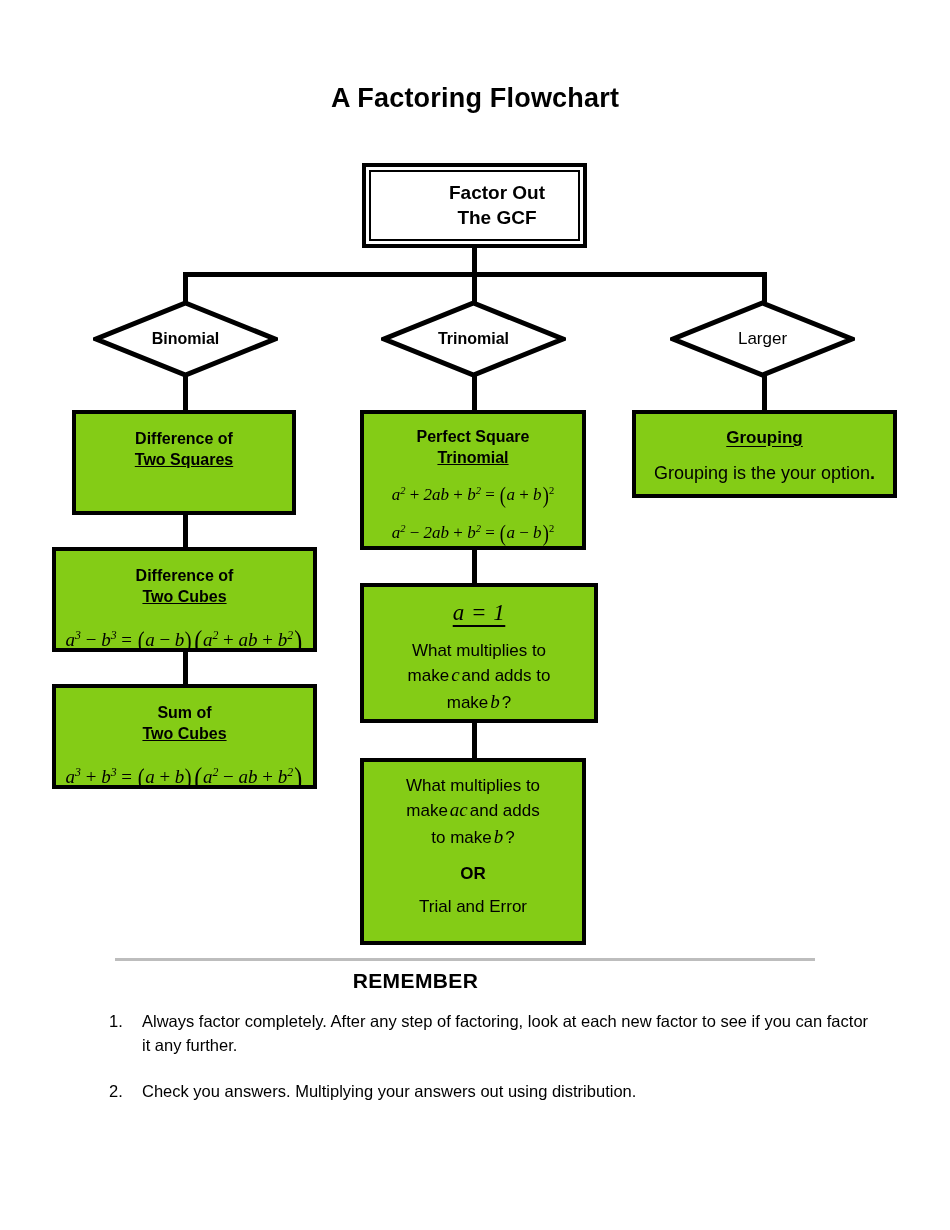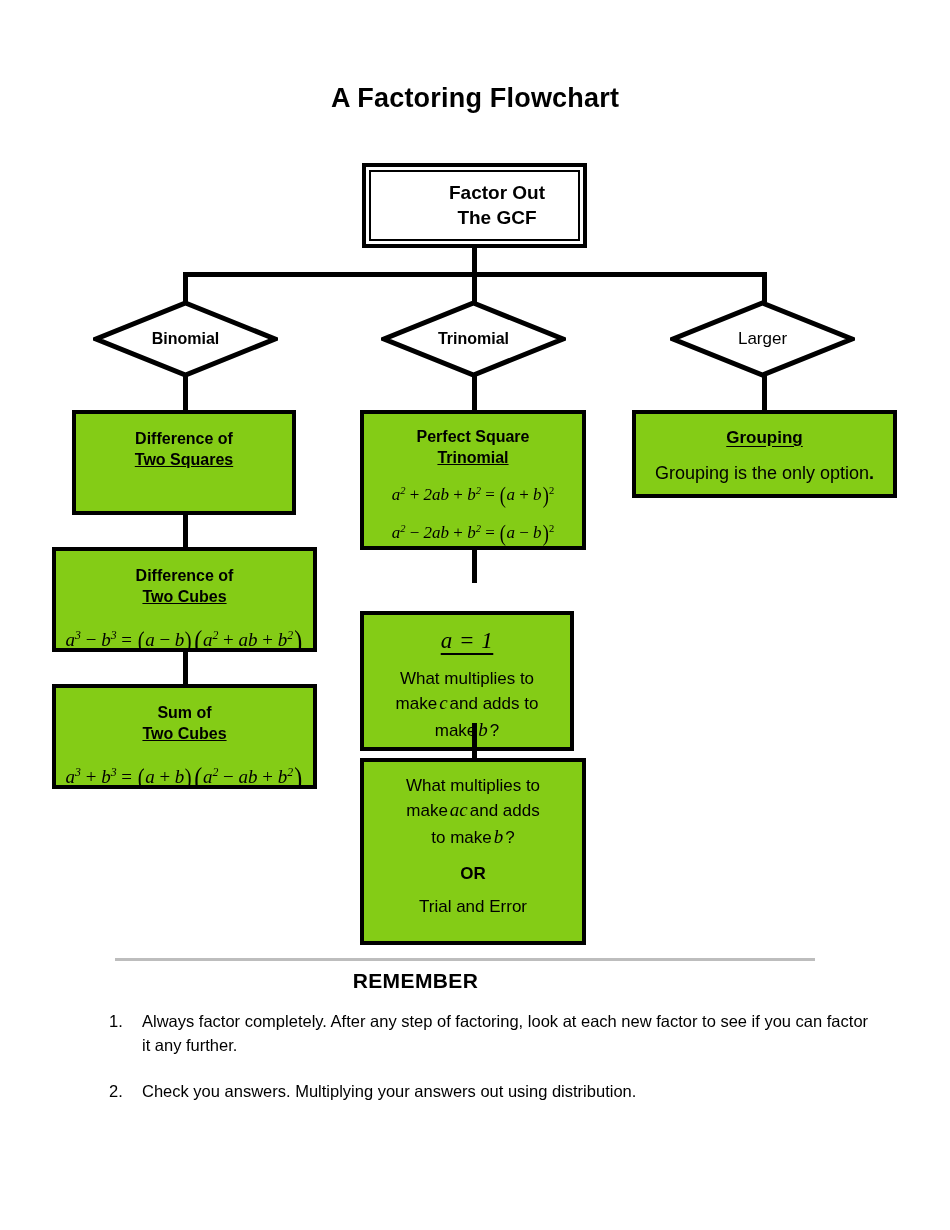--- a/index.html
+++ b/index.html
@@ -296,21 +296,21 @@
   <div class="math" style="margin-top:11px; font-size:17px;">
     a<sup>2</sup> <span class="op">+</span> 2ab <span class="op">+</span> b<sup>2</sup> <span class="op">=</span> <span class="par">(</span>a <span class="op">+</span> b<span class="par">)</span><span class="supout">2</span>
   </div>
   <div class="math" style="margin-top:4px; font-size:17px;">
     a<sup>2</sup> <span class="op">−</span> 2ab <span class="op">+</span> b<sup>2</sup> <span class="op">=</span> <span class="par">(</span>a <span class="op">−</span> b<span class="par">)</span><span class="supout">2</span>
   </div>
 </div>
 
 <div class="line-v" style="left:472px; top:550px; height:33px;"></div>
 
-<div class="box" style="left:360px; top:583px; width:214px; height:140px;margin-top:28px;">
+<div class="box" style="left:360px; top:583px; width:238px; height:140px;">
   <div class="cond-head" style="margin-top:13px;">a = 1</div>
   <div class="cond-body" style="margin-top:13px;">
     <span>What multiplies to</span><br>
     <span>make</span><span class="var">c</span><span>and adds to</span><br>
     <span>make</span><span class="var">b</span><span>?</span>
   </div>
 </div>
 
 <div class="line-v" style="left:472px; top:723px; height:35px;"></div>
 
@@ -320,21 +320,21 @@
     <span>make</span><span class="var">ac</span><span>and adds</span><br>
     <span>to make</span><span class="var">b</span><span>?</span>
   </div>
   <div class="cond-or" style="margin-top:14px;">OR</div>
   <div class="cond-te" style="margin-top:13px;">Trial and Error</div>
 </div>
 
 <div class="box" style="left:632px; top:410px; width:265px; height:88px;">
   <div class="group-head" style="margin-top:14px;">Grouping</div>
   <div class="group-body" style="margin-top:15px;">
-    <span>Grouping is the only option</span><span class="dot">.</span>
+    <span>Grouping is the your option</span><span class="dot">.</span>
   </div>
 </div>
 
 <div class="divider"></div>
 <div class="remember-title">REMEMBER</div>
 
 <div class="remember-list">
   <div class="remember-item">
     <span class="remember-num">1.</span>
     <span>Always factor completely.  After any step of factoring, look at each new factor to see if you can factor it any further.</span>

